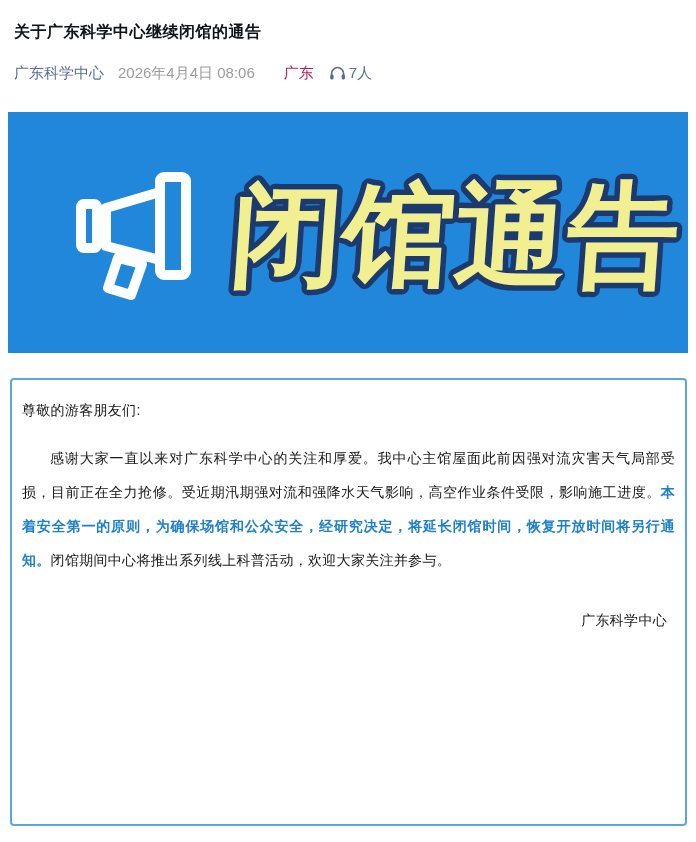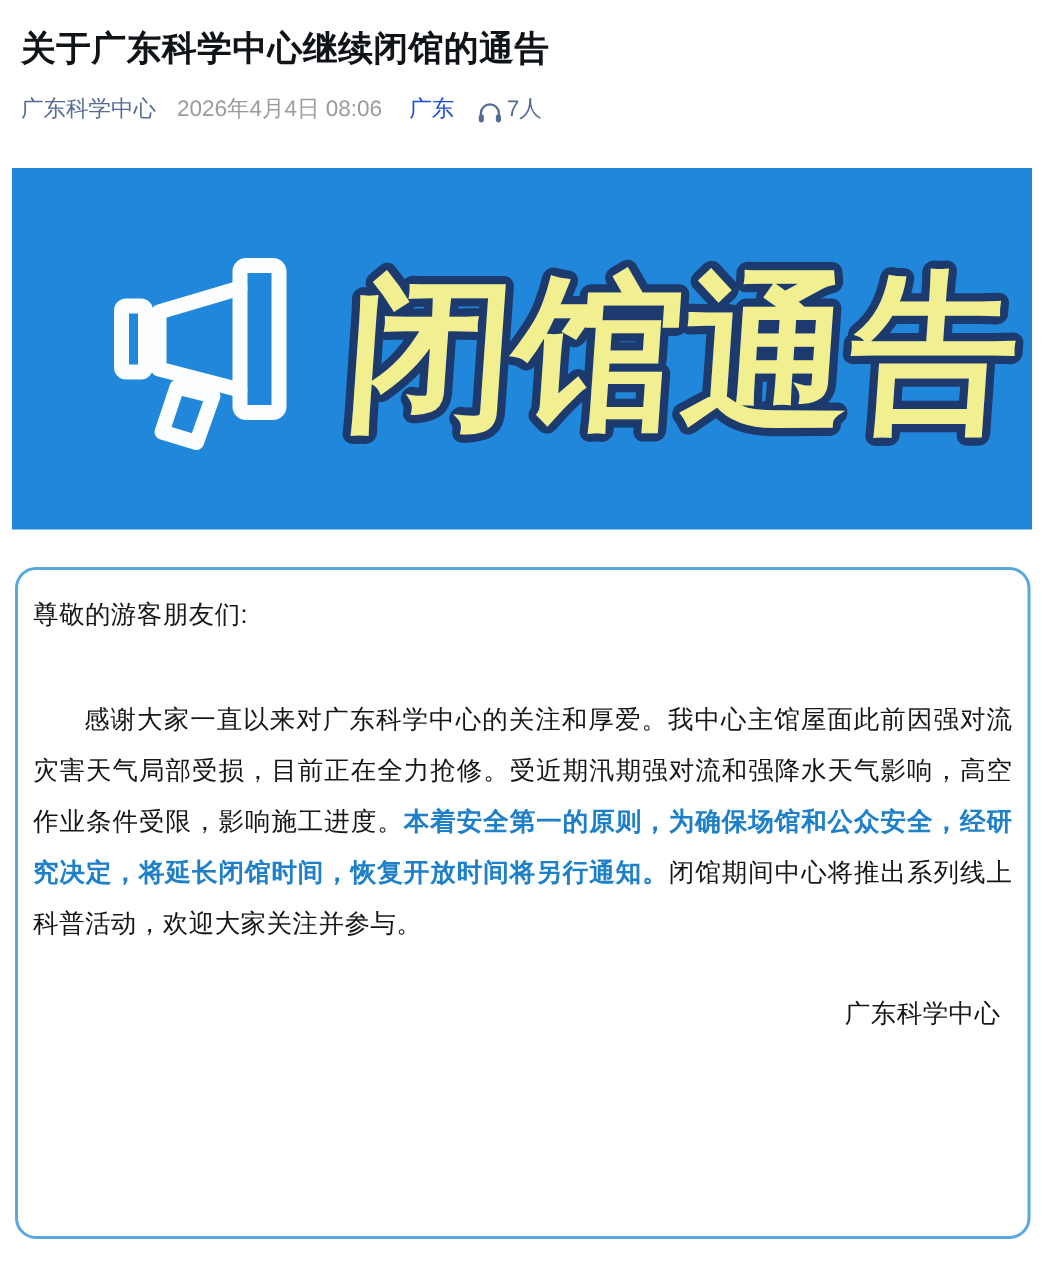--- a/index.html
+++ b/index.html
@@ -7,41 +7,41 @@
   body {
     width: 696px; height: 842px;
     font-family: "Liberation Sans", sans-serif;
     overflow: hidden;
     position: relative;
   }
 
   
   .article-title {
     margin: 17px 14px 0 14px;
-    font-size: 23px;
+    font-size: 16px;
     line-height: 30px;
     font-weight: 700;
     color: #101418;
     letter-spacing: 0.5px;
   }
   .meta-row {
     margin: 15px 14px 0 14px;
     display: flex;
     align-items: center;
     font-size: 15px;
     line-height: 21px;
     white-space: nowrap;
   }
   .meta-author { color: #576b95; margin-right: 14px; cursor: pointer; }
-  .meta-date { color: #9b9b9b; margin-right: 18px; }
-  .meta-location { color: #1d4ed8; margin-right: 15px; }
+  .meta-date { color: #9b9b9b; margin-right: 29px; }
+  .meta-location { color: #be185d; margin-right: 15px; }
   .meta-listen {
     color: #576b95;
     display: inline-flex;
-    align-items: flex-end;
+    align-items: center;
     cursor: pointer;
   }
   .meta-listen svg { margin-right: 3px; display: block; }
 
   
   .banner {
     margin: 29px 8px 0 8px;
     width: 680px;
     height: 241px;
     background: #2187db;
@@ -52,31 +52,31 @@
   }
   .banner .megaphone { flex: 0 0 auto; margin-top: 4px; }
   .banner .banner-text-svg { flex: 0 0 auto; margin-left: 12px; margin-top: -2px; }
 
   
   .notice-box {
     margin: 25px 9px 0 10px;
     width: 677px;
     height: 448px;
     border: 2px solid #58a8de;
-    border-radius: 14px;
+    border-radius: 4px;
     background: #ffffff;
     padding: 13px 10px 10px 10px;
-    font-size: 17px;
+    font-size: 14px;
     line-height: 34px;
     color: #161616;
     text-align: justify;
     letter-spacing: 0.3px;
   }
   .salutation { text-indent: 0; }
-  .para { margin-top: 36px; text-indent: 2em; }
+  .para { margin-top: 14px; text-indent: 2em; }
   .highlight { color: #1e80c8; font-weight: 700; }
   .sign-block { margin-top: 26px; text-align: right; padding-right: 8px; }
 </style>
 </head>
 <body>
 
 <h1 class="article-title">关于广东科学中心继续闭馆的通告</h1>
 
 <div class="meta-row">
   <span class="meta-author">广东科学中心</span>

